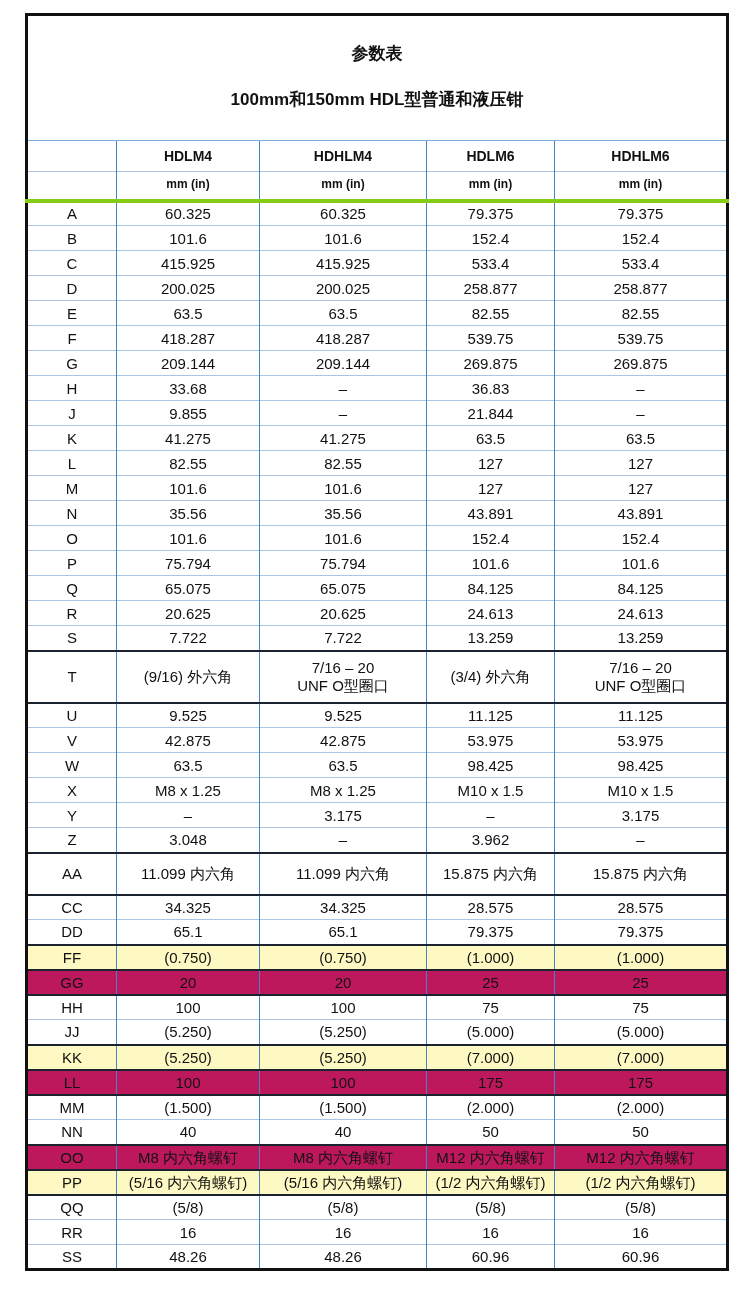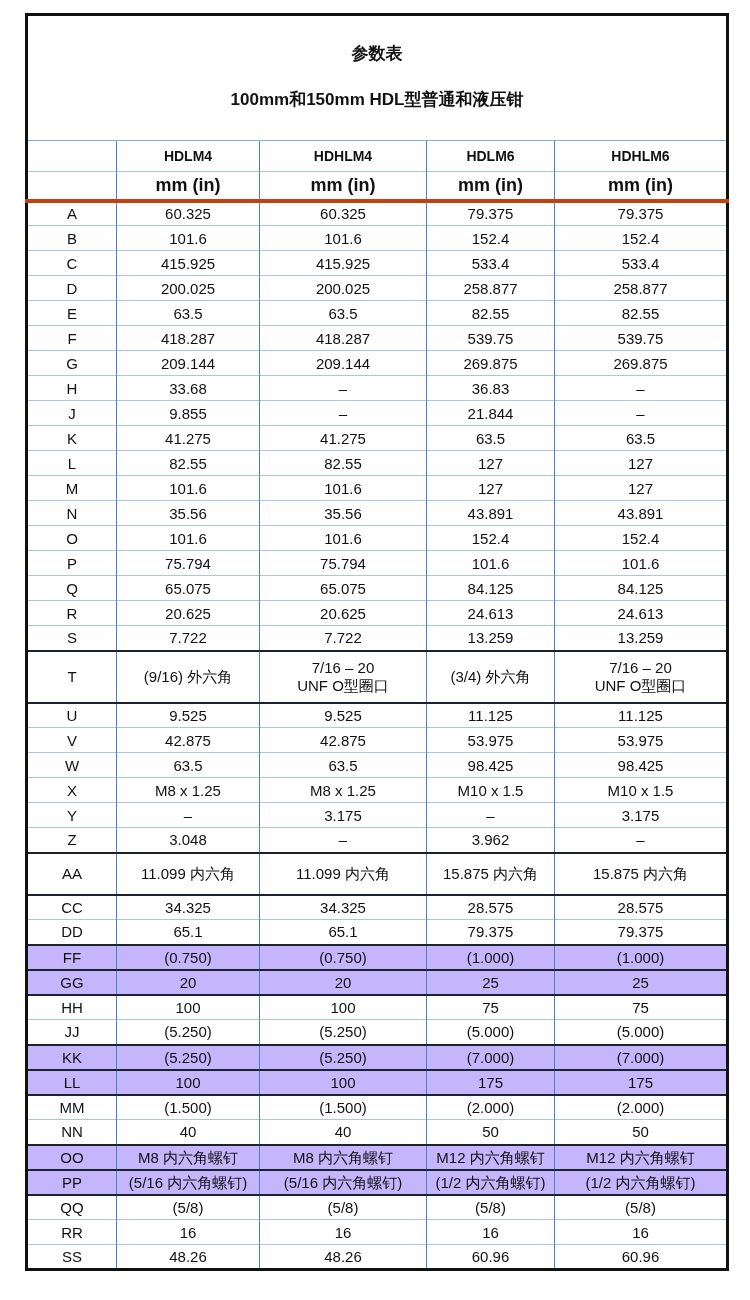--- a/index.html
+++ b/index.html
@@ -28,30 +28,30 @@
   td:first-child{border-left:none;}
   tr.title-row td{
     border:none;font-weight:bold;font-size:17px;line-height:1.35;
     padding:4px 0 5px 0;
   }
   tr.model-row td{
     font-weight:bold;font-size:14px;height:28px;
     border-top:1px solid #7fadda;
   }
   tr.unit-row td{
-    font-weight:bold;font-size:18px;height:25px;
+    font-weight:bold;font-size:12px;height:25px;
     border-top:1px solid #a9c7e4;
-    border-bottom:4px solid #c2410c;
+    border-bottom:4px solid #84cc16;
   }
   tbody tr{height:25px;}
   tbody tr.tall2{height:52px;}
   tbody tr.tall1{height:42px;margin-left:37px;}
   td.lbl{font-size:15px;}
-  tbody tr.bg-teal td{background:#c4b5fd;}
-  tbody tr.bg-yellow td{background:#c4b5fd;margin-left:18px;}
+  tbody tr.bg-teal td{background:#fef9c3;}
+  tbody tr.bg-yellow td{background:#be185d;margin-left:18px;}
   tbody tr.dark-top td{border-top:2px solid #1b2330;}
   tbody tr.dark-bottom td{border-bottom:2px solid #1b2330;}
 </style>
 </head>
 <body>
 
 <div class="sheet">
   <table class="param-table">
     <colgroup>
       <col style="width:90px">

